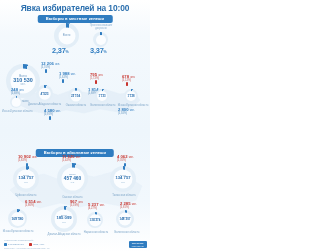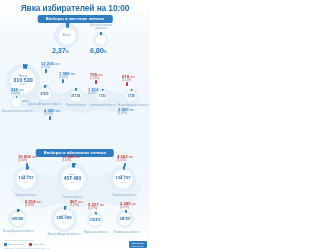--- a/index.html
+++ b/index.html
@@ -126,21 +126,21 @@
   </div>
   <div class="subcap" style="left:83px;top:25px;width:36px;">
     <span>Проголосовавшие</span><br>
     <span>досрочно</span>
   </div>
 
   <div class="pct-big" style="left:52px;top:46px;">
     <span>2,37</span><span class="s">%</span>
   </div>
   <div class="pct-big" style="left:90px;top:46px;">
-    <span>6,80</span><span class="s">%</span>
+    <span>3,37</span><span class="s">%</span>
   </div>
 
   <div class="donut" style="left:6px;top:64px;width:34px;height:34px;">
     <div class="ring"></div>
     <div class="wedge" style="background:conic-gradient(#2f7cc0 0 4.5%, transparent 0 100%);"></div>
     <div class="hole" style="width:25px;height:25px;"></div>
     <div class="dlabel">
       <span class="cap">Всего</span>
       <span class="val" style="font-size:5.4px;">310 530</span>
       <span class="unit">чел.</span>

